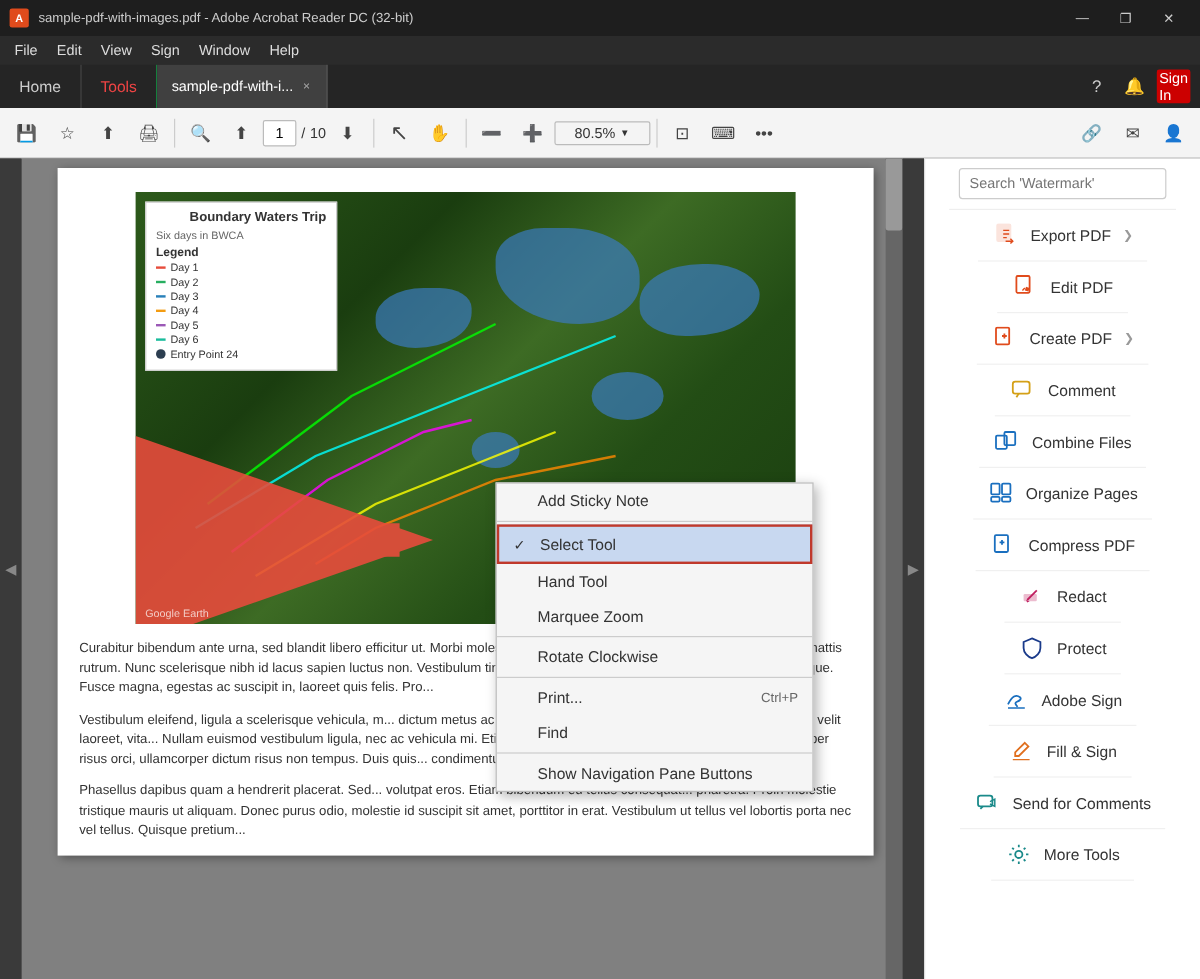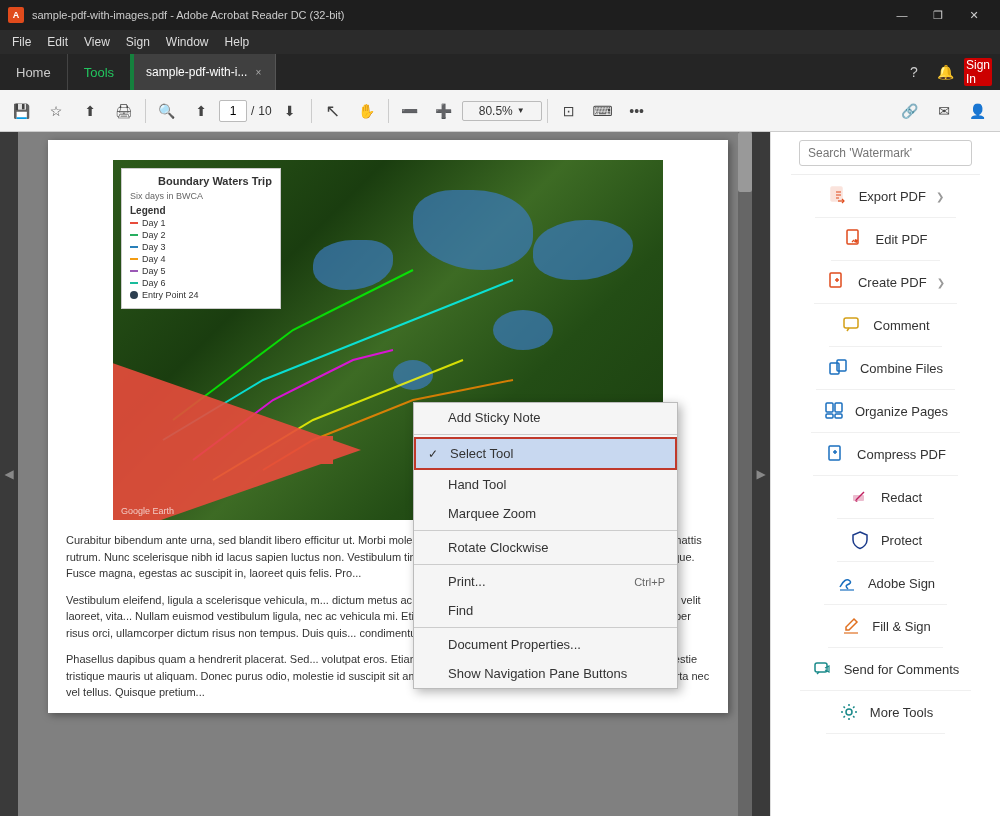--- a/index.html
+++ b/index.html
@@ -43,23 +43,23 @@
       font-size: 13px;
       color: #ccc;
       cursor: pointer;
       border-right: 1px solid #444;
     }
     .tab-tools {
       padding: 0 16px;
       display: flex;
       align-items: center;
       font-size: 13px;
-      color: #22c55e;
+      color: #ef4444;
       cursor: pointer;
-      border-right: 4px solid #15803d;
+      border-right: 1px solid #15803d;
     }
     .tab-active {
       padding: 0 12px;
       display: flex;
       align-items: center;
       font-size: 12px;
       color: #fff;
       background: #404040;
       border-right: 1px solid #555;
       gap: 6px;
@@ -446,24 +446,20 @@
         <span>Print...</span>
         <span class="ctx-shortcut">Ctrl+P</span>
       </div>
       <div class="ctx-item">
         <span class="check"></span>
         <span>Find</span>
       </div>
       <div class="ctx-sep"></div>
       <div class="ctx-item">
         <span class="check"></span>
-        <span>Document Properties...</span>
-      </div>
-      <div class="ctx-item">
-        <span class="check"></span>
         <span>Show Navigation Pane Buttons</span>
       </div>
     </div>
   </div>
 
   <div id="right-arrow">▶</div>
 
   <div id="right-panel">
     <div id="search-box">
       <input type="text" placeholder="Search 'Watermark'" style="">

